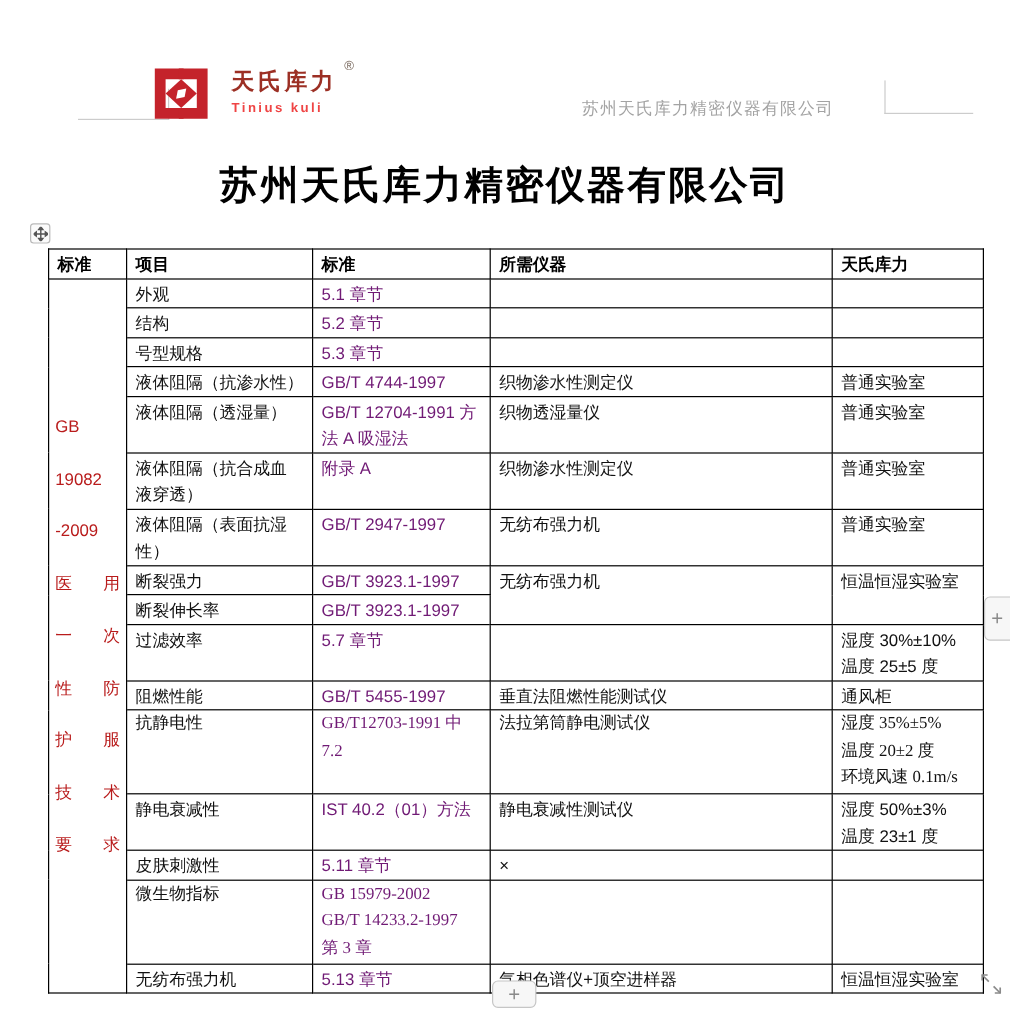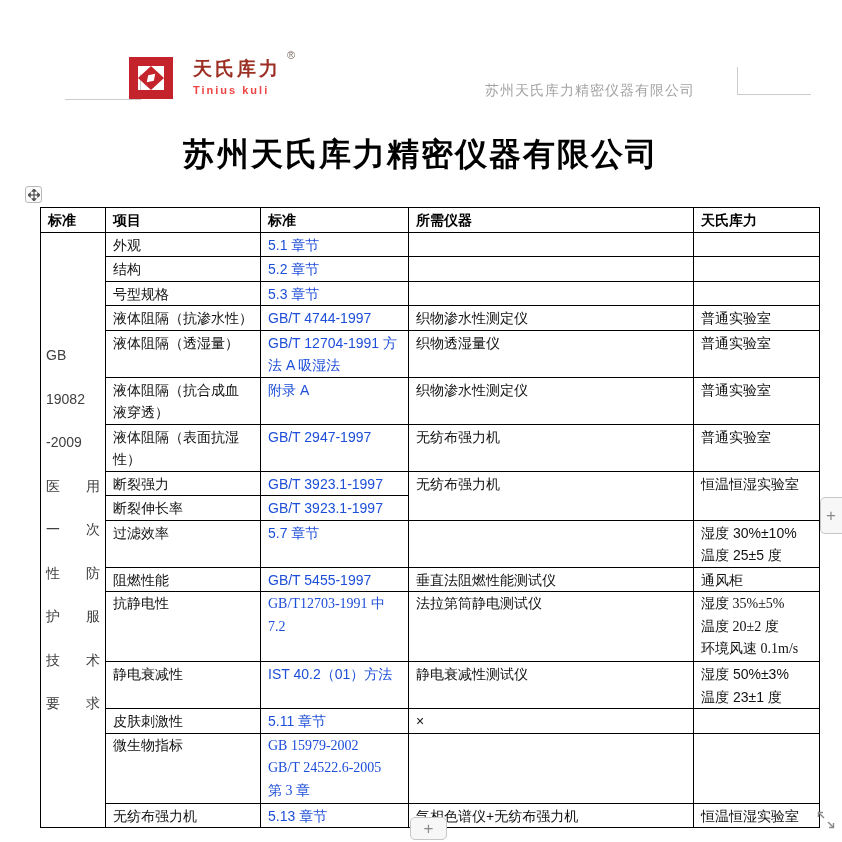--- a/index.html
+++ b/index.html
@@ -30,22 +30,22 @@
     position:absolute;left:40px;top:207px;width:779px;
     border-collapse:collapse;table-layout:fixed;
   }
   .doc-table th,.doc-table td{
     border:1px solid #000;vertical-align:top;
     padding:1px 5px 0 7px;font-size:14px;line-height:22.5px;
     white-space:pre-line;overflow:hidden;color:#111;
   }
   .doc-table th{text-align:left;font-weight:bold;height:21px;color:#000;}
   tr.h1{height:23px;} tr.h2{height:47px;} tr.h3{height:70px;font-family:Liberation Serif, serif;}
-  td.std{color:#1d4ed8;margin-left:24px;}
-  td.group-cell{vertical-align:middle;padding:0 5px;color:#404040;}
+  td.std{color:#701a75;margin-left:24px;}
+  td.group-cell{vertical-align:middle;padding:0 5px;color:#b91c1c;}
   .group-line{line-height:21px;white-space:normal;text-align:justify;text-align-last:justify;}
   
   .move-handle{
     position:absolute;left:25px;top:186px;width:17px;height:17px;
     border:1px solid #b9b9b9;border-radius:3px;background:#fbfbfb;
     display:flex;align-items:center;justify-content:center;box-sizing:border-box;
   }
   .plus-btn{
     position:absolute;border:1px solid #c6c6c6;border-radius:5px;background:#f7f7f7;
     color:#8a8a8a;font-size:17px;line-height:1;display:flex;align-items:center;
@@ -211,29 +211,29 @@
   </tr>
   <tr class="h1">
     <td>皮肤刺激性</td>
     <td class="std">5.11 章节</td>
     <td>×</td>
     <td></td>
   </tr>
   <tr class="h3">
     <td>微生物指标</td>
     <td class="std">GB 15979-2002
-GB/T 24522.6-2005
+GB/T 14233.2-1997
 第 3 章</td>
     <td></td>
     <td></td>
   </tr>
   <tr class="h1">
     <td>无纺布强力机</td>
     <td class="std">5.13 章节</td>
-    <td>气相色谱仪+无纺布强力机</td>
+    <td>气相色谱仪+顶空进样器</td>
     <td>恒温恒湿实验室</td>
   </tr>
 </tbody>
   </table>
 
 <div class="plus-btn add-col-btn">
   <span>+</span>
 </div>
 
 <div class="plus-btn add-row-btn">

